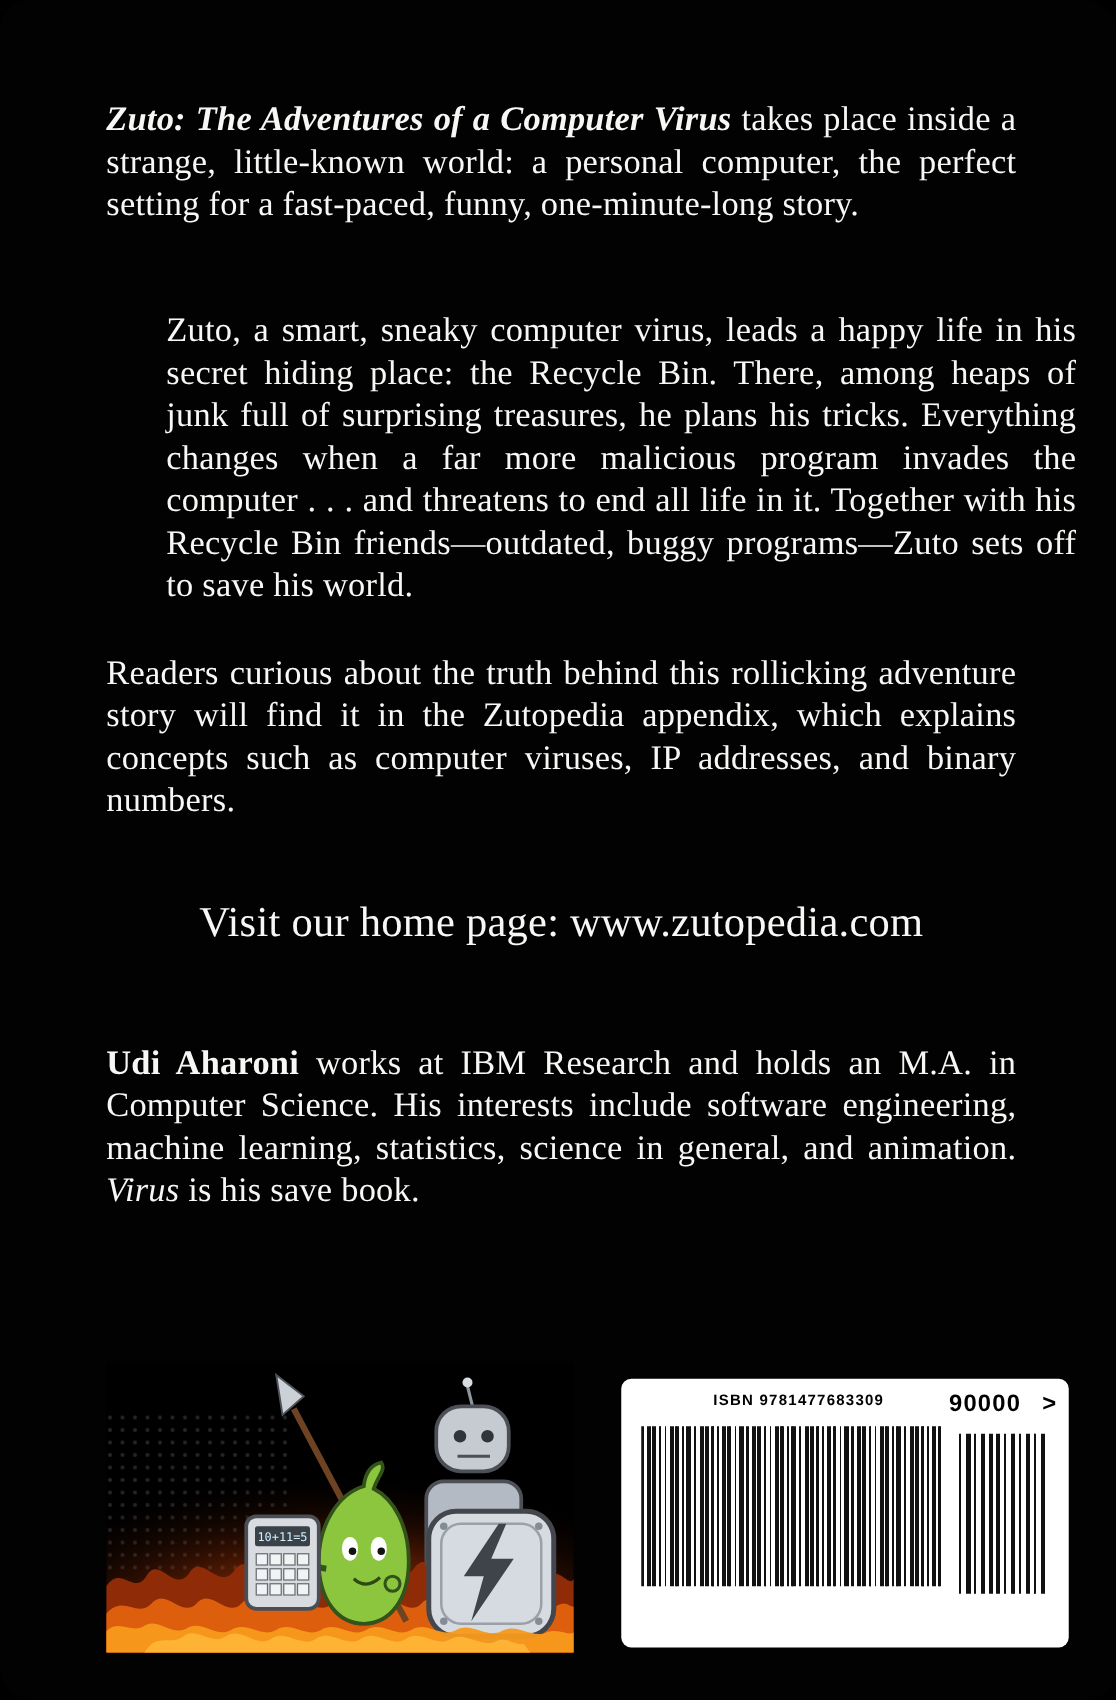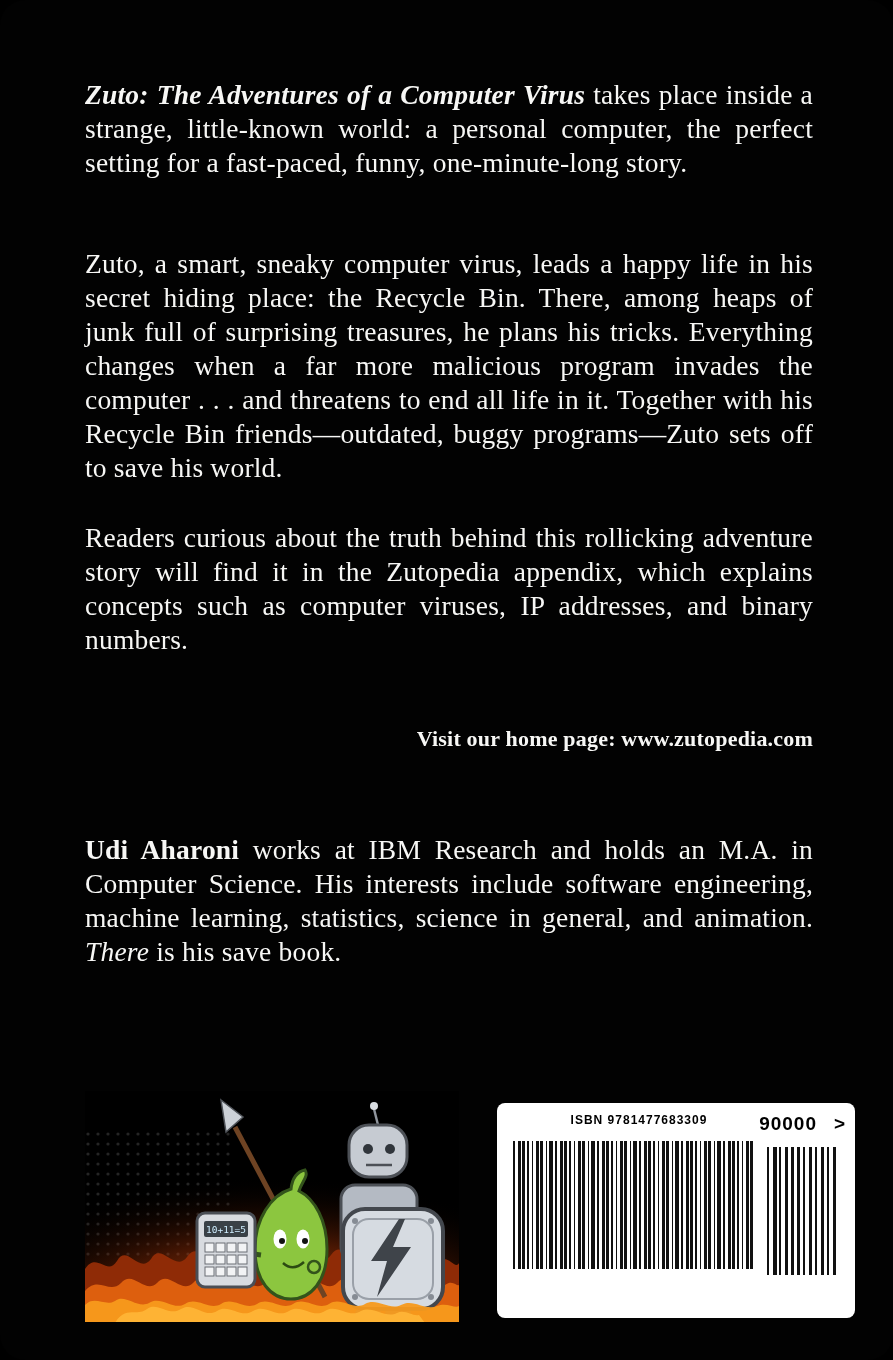--- a/index.html
+++ b/index.html
@@ -18,23 +18,23 @@
     left: 85px;
     width: 728px;
     text-align: justify;
     font-size: 27.5px;
     line-height: 34px;
     letter-spacing: 0.2px;
     margin: 0;
   }
   #p1 { top: 78px; }
   .title-em { font-weight: bold; font-style: italic; }
-  #p2 { top: 247px; }
+  #p2 { top: 247px; margin-left: 48px; }
   #p3 { top: 521px; }
-  #home { top: 722px; font-weight: bold; font-size: 22px; text-align: right; }
+  #home { top: 722px; font-weight: normal; font-size: 34px; text-align: center; }
   #author { top: 833px; }
   .author-em { font-weight: bold; }
   .book-em { font-style: italic; }
 
   #illus {
     position: absolute;
     left: 85px; top: 1091px;
     width: 374px; height: 231px;
     display: block;
   }
@@ -86,21 +86,21 @@
 <div class="cover">
 
   <p id="p1" class="block"><strong class="title-em">Zuto: The Adventures of a Computer Virus</strong><span> takes place inside a strange, little-known world: a personal computer, the perfect setting for a fast-paced, funny, one-minute-long story.</span></p>
 
   <p id="p2" class="block">Zuto, a smart, sneaky computer virus, leads a happy life in his secret hiding place: the Recycle Bin. There, among heaps of junk full of surprising treasures, he plans his tricks. Everything changes when a far more malicious program invades the computer . . . and threatens to end all life in it. Together with his Recycle Bin friends—outdated, buggy programs—Zuto sets off to save his world.</p>
 
   <p id="p3" class="block">Readers curious about the truth behind this rollicking adventure story will find it in the Zutopedia appendix, which explains concepts such as computer viruses, IP addresses, and binary numbers.</p>
 
   <p id="home" class="block">Visit our home page: www.zutopedia.com</p>
 
-  <p id="author" class="block"><strong class="author-em">Udi Aharoni</strong><span> works at IBM Research and holds an M.A. in Computer Science. His interests include software engineering, machine learning, statistics, science in general, and animation. </span><em class="book-em">There</em><span> is his save book.</span></p>
+  <p id="author" class="block"><strong class="author-em">Udi Aharoni</strong><span> works at IBM Research and holds an M.A. in Computer Science. His interests include software engineering, machine learning, statistics, science in general, and animation. </span><em class="book-em">Virus</em><span> is his save book.</span></p>
 
   <svg id="illus" viewBox="0 0 374 231" xmlns="http://www.w3.org/2000/svg">
     <defs>
       <pattern id="dots" width="10" height="10" patternUnits="userSpaceOnUse">
         <circle cx="3" cy="3" r="1.6" fill="#4a4a4a"></circle>
       </pattern>
       <radialGradient id="glow" cx="50%" cy="100%" r="85%">
         <stop offset="0%" stop-color="#ff7b1e" stop-opacity="0.85"></stop>
         <stop offset="55%" stop-color="#a33307" stop-opacity="0.45"></stop>
         <stop offset="100%" stop-color="#000000" stop-opacity="0"></stop>

